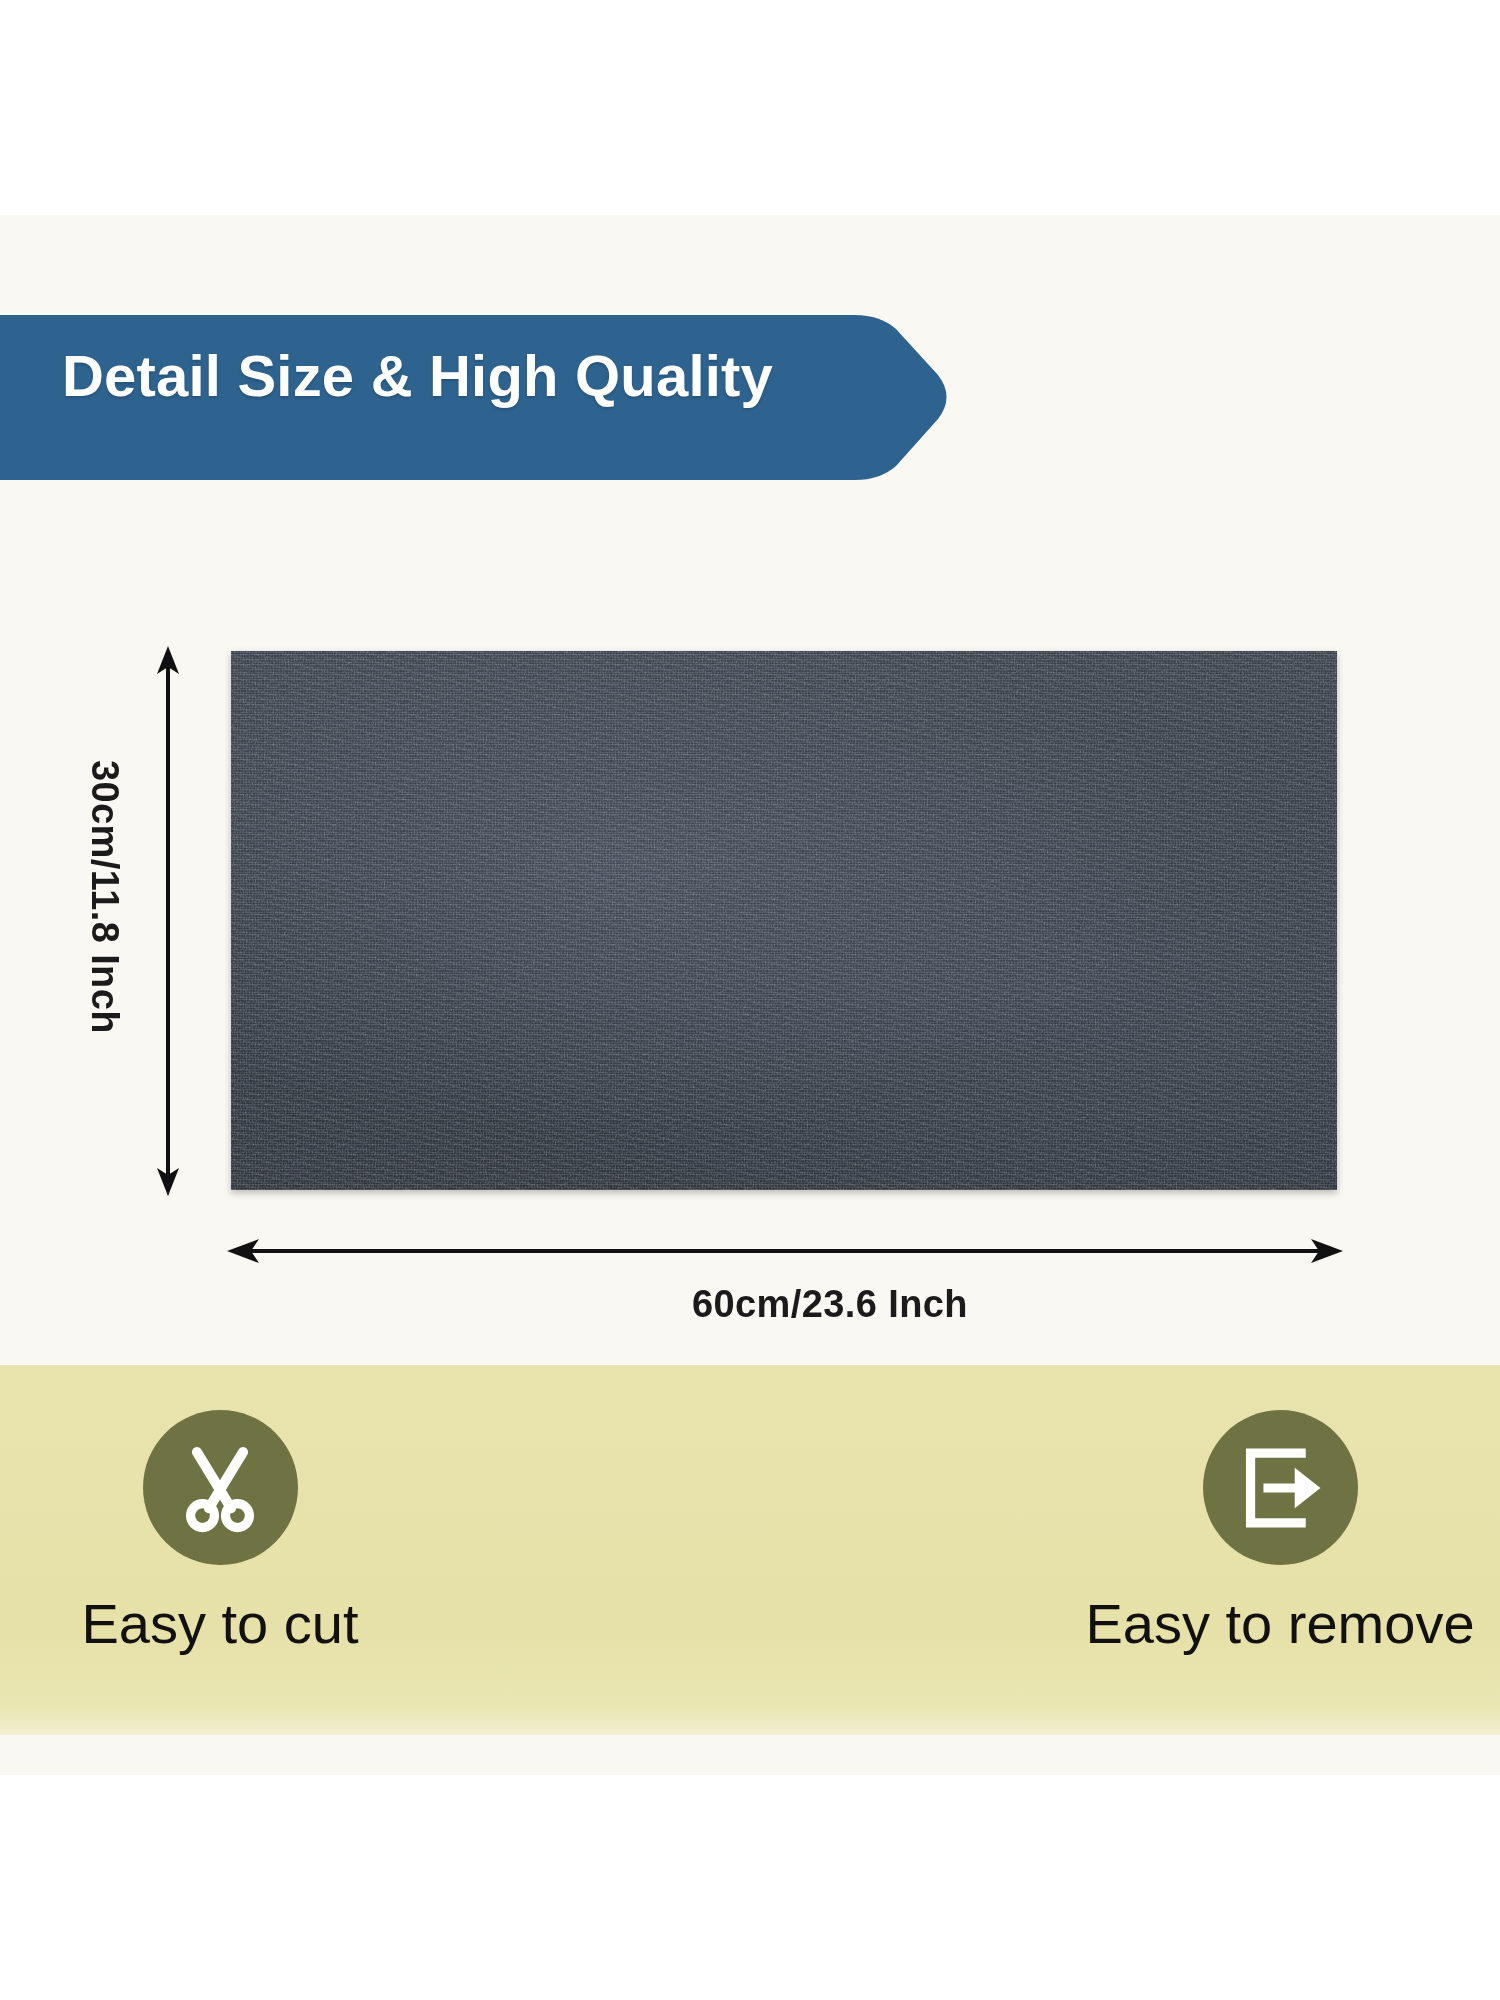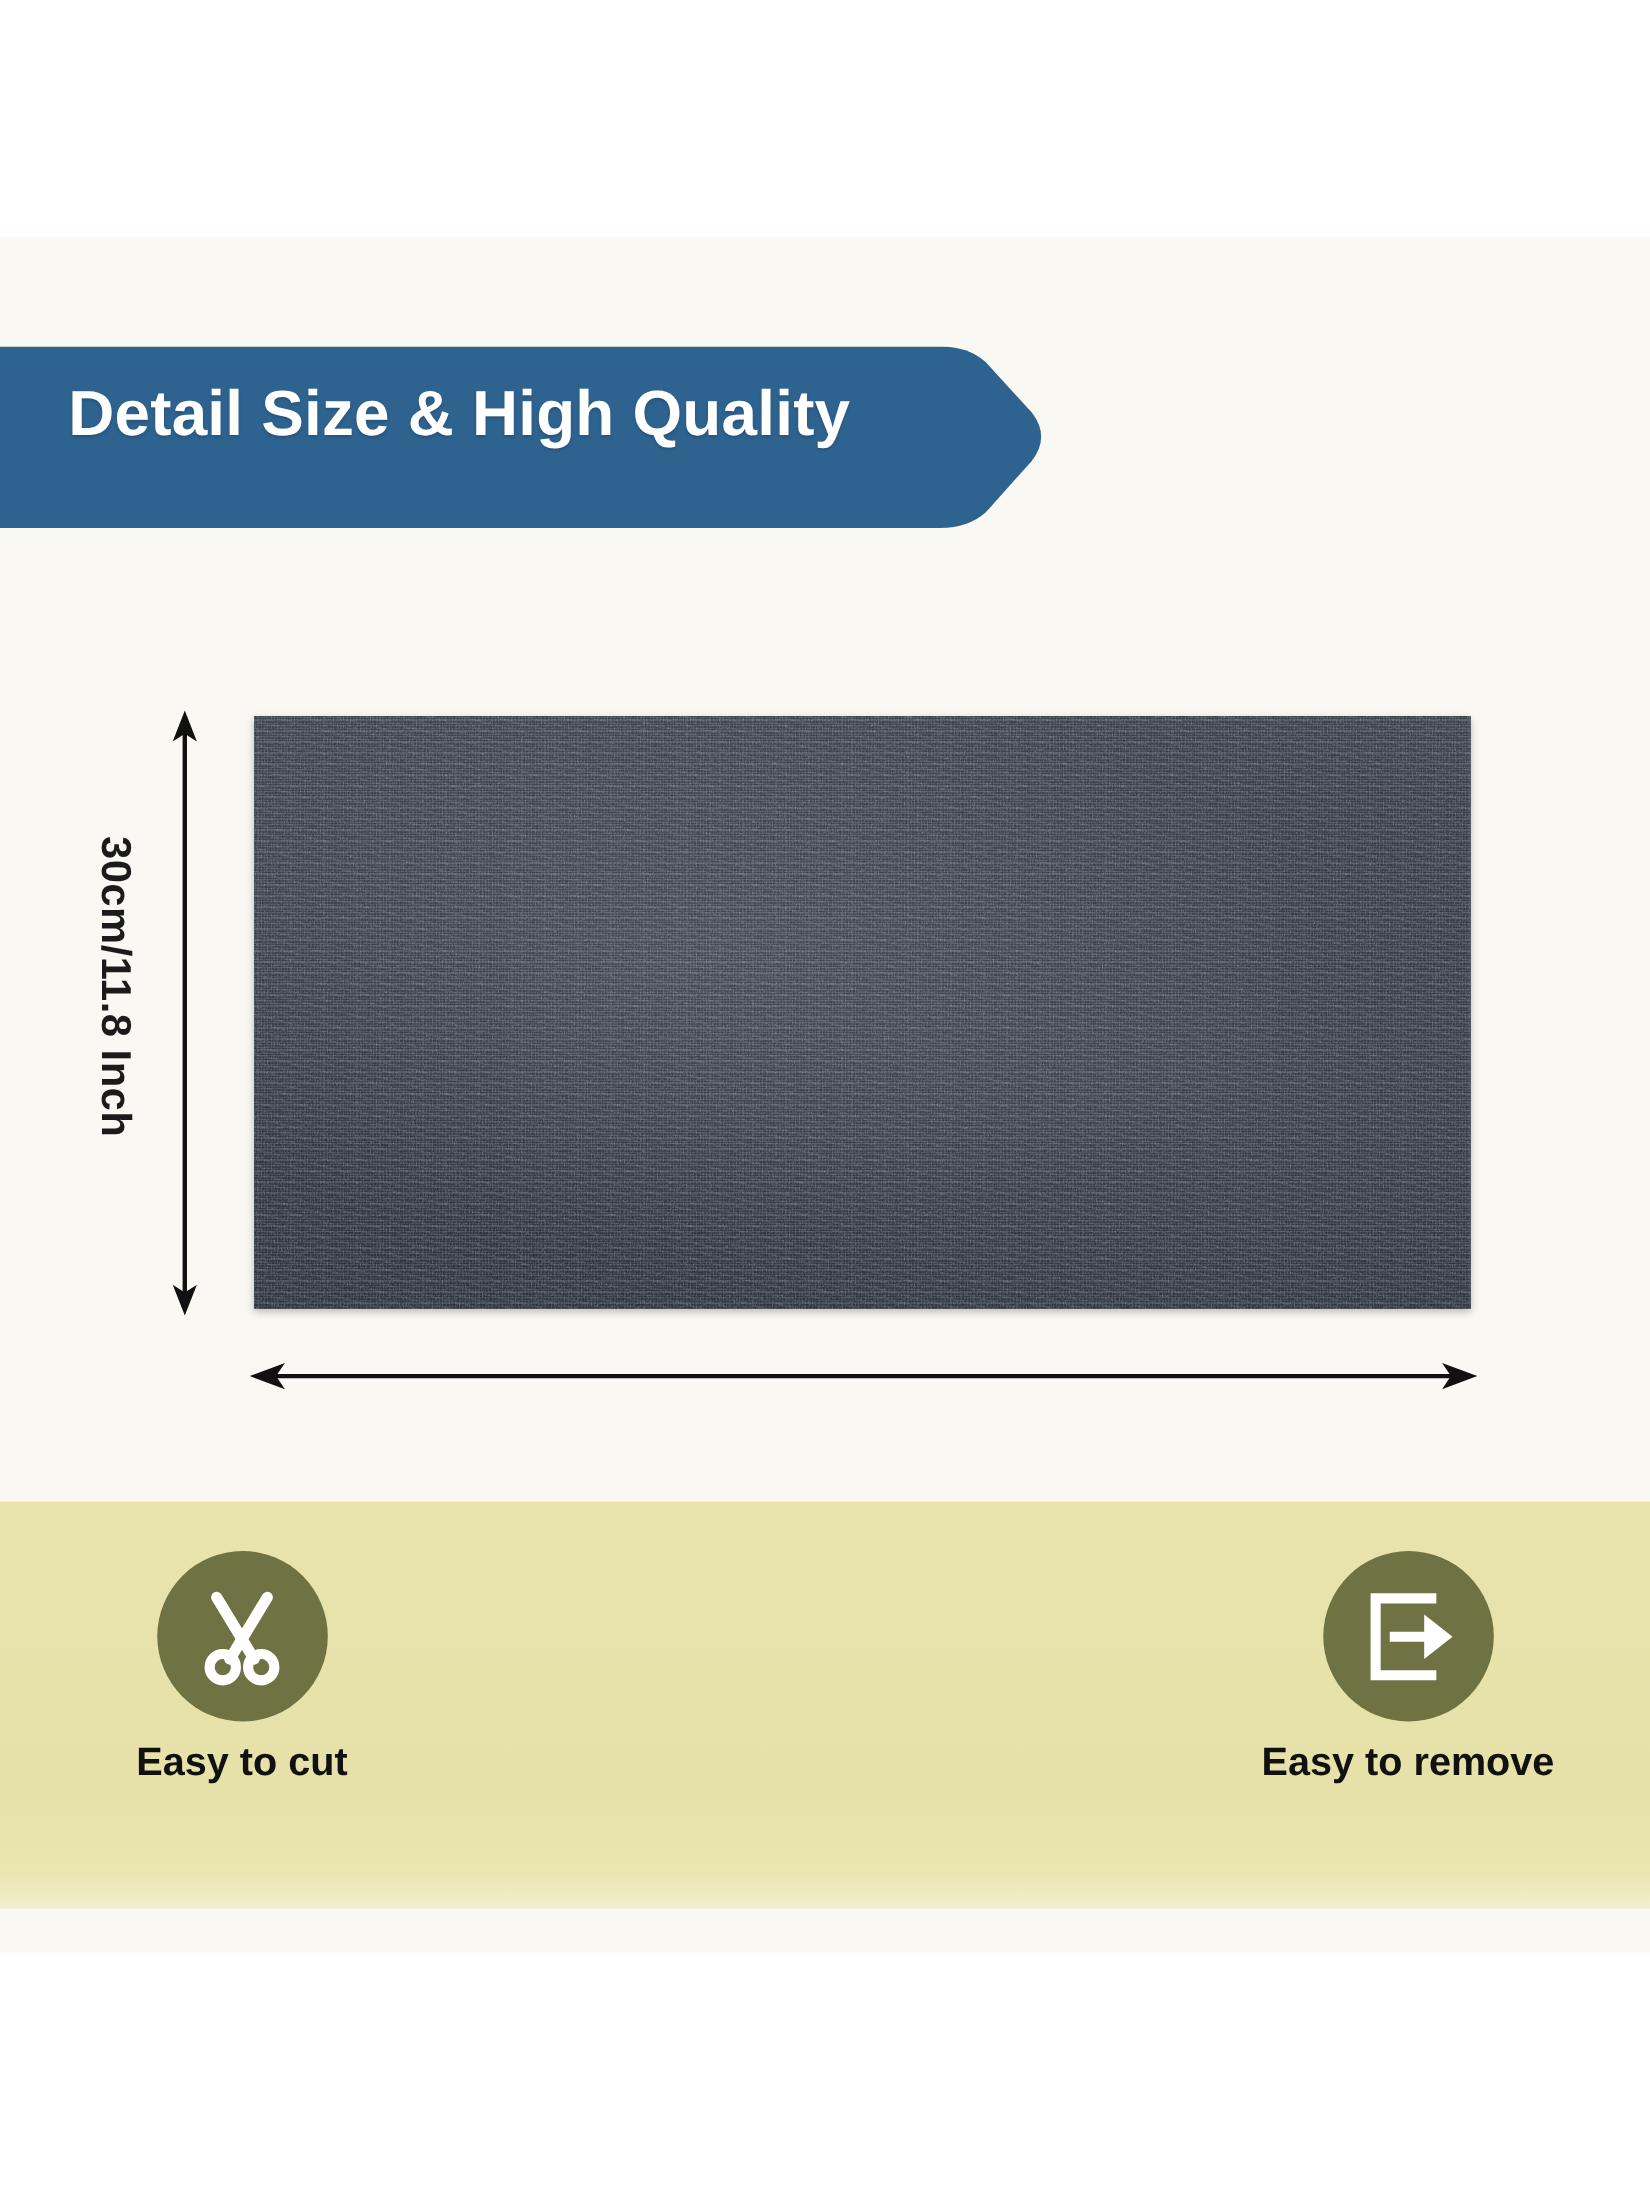--- a/index.html
+++ b/index.html
@@ -186,23 +186,23 @@
     margin-top: 45px;
     width: 155px;
     height: 155px;
     border-radius: 50%;
     background: #6f7343;
     display: flex;
     align-items: center;
     justify-content: center;
   }
   .feature-label {
-    margin-top: 16px;
-    font-size: 36px;
-    font-weight: bold;
+    margin-top: 26px;
+    font-size: 56px;
+    font-weight: normal;
     color: #111111;
     white-space: nowrap;
   }
 
   svg { display: block; }
 </style>
 </head>
 <body>
 
 <div class="page">
@@ -249,20 +249,23 @@
     </svg>
 
     <svg style="position:absolute;left:225px;top:1228px;" width="1120" height="46" aria-hidden="true">
       <line x1="18" y1="23" x2="1102" y2="23" stroke="#111111" stroke-width="4"></line>
       <polygon points="2,23 34,11 26,23 34,35" fill="#111111"></polygon>
       <polygon points="1118,23 1086,11 1094,23 1086,35" fill="#111111"></polygon>
     </svg>
 
     <div class="dim-v-label">30cm/11.8 Inch</div>
 
+    <div class="dim-h-label">
+      <span class="dim-h-label-inner">60cm/23.6 Inch</span>
+    </div>
   </div>
 
   <div class="feature-band">
     <div class="features">
 
       <div class="feature">
         <div class="feature-circle">
           <svg width="92" height="92" viewBox="0 0 100 100" aria-hidden="true">
             <g stroke="#ffffff" stroke-width="11" stroke-linecap="round" fill="none">
               <line x1="25" y1="11" x2="62" y2="72"></line>

